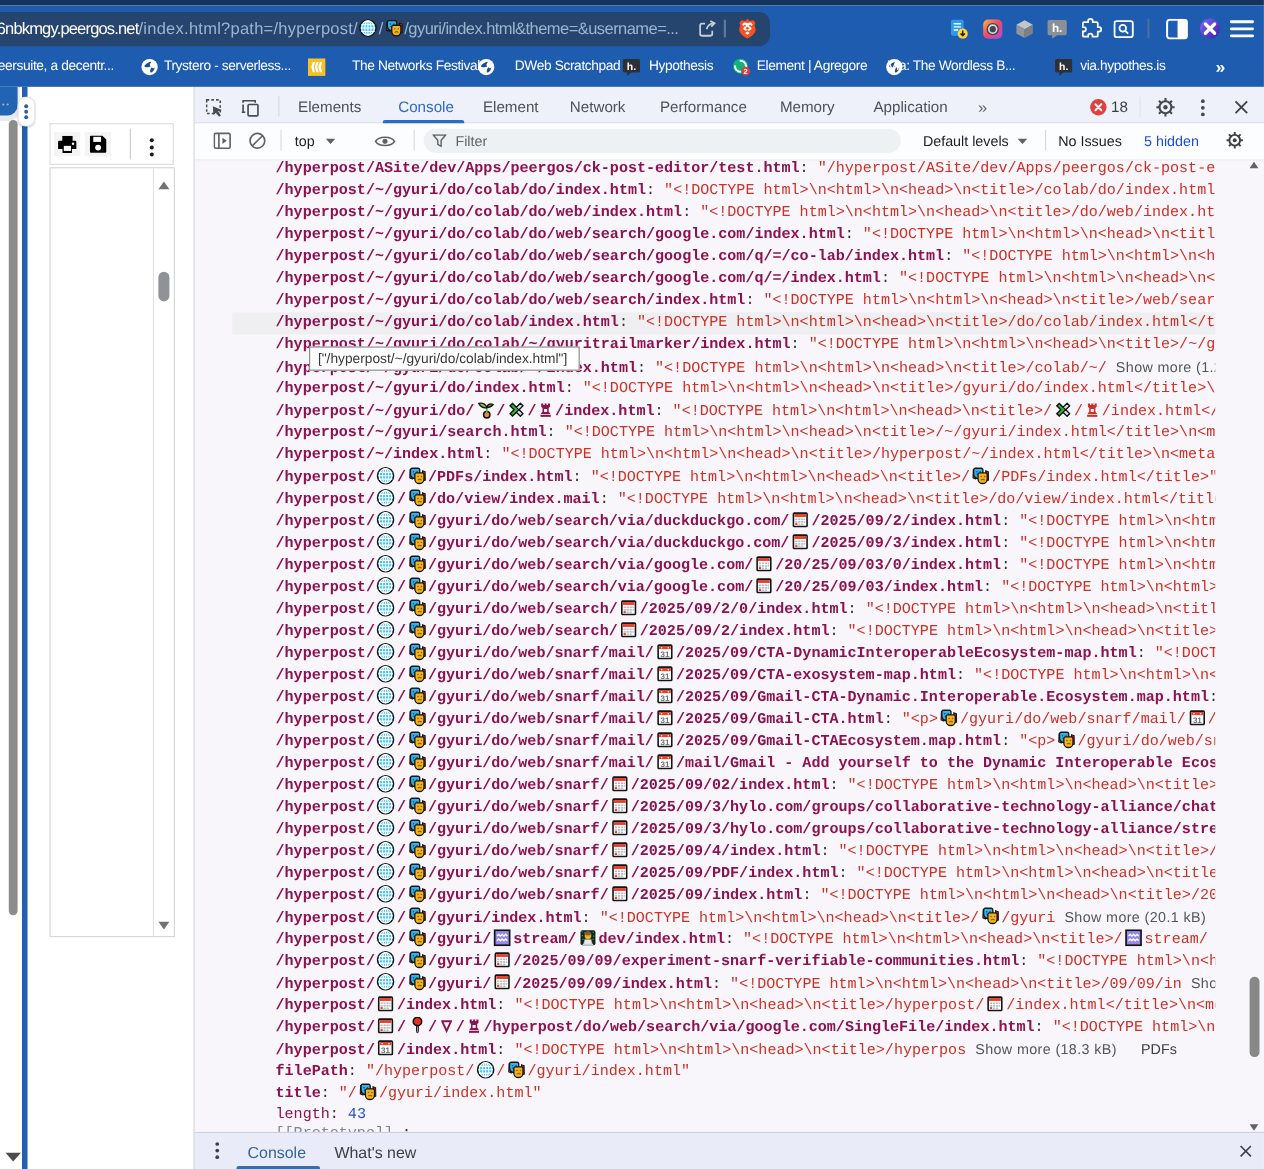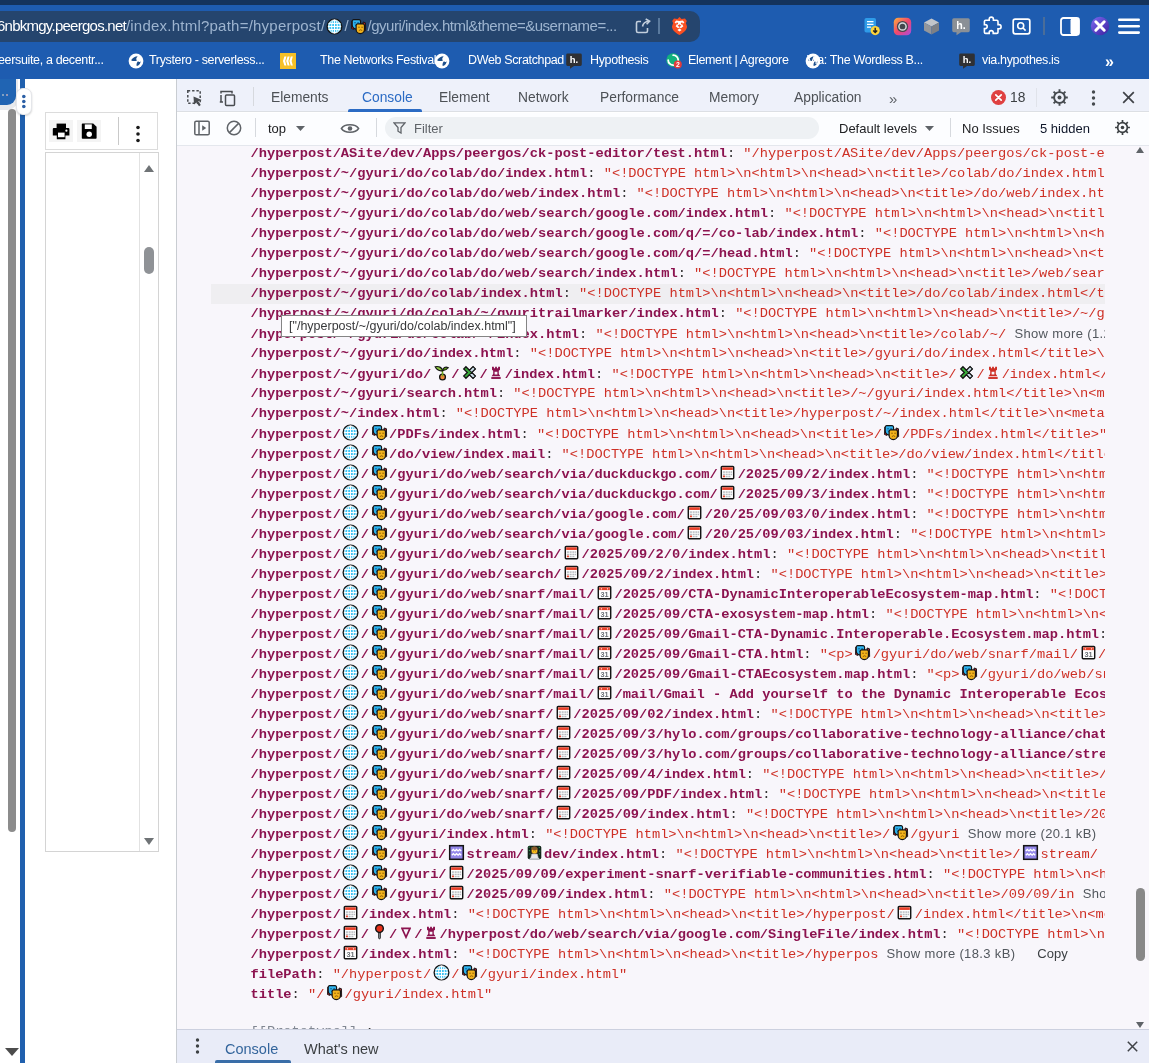--- a/index.html
+++ b/index.html
@@ -402,35 +402,35 @@
 <svg class="ab" style="left:393px;top:122px" width="13" height="12" viewBox="0 0 13 12">
 <path d="M0.8,0.8 H12.2 L8,5.6 V11 L5,9.2 V5.6 Z" fill="none" stroke="#5f6368" stroke-width="1.3"></path>
 </svg>
 <div class="ab t2" style="left:414px;color:#5f6368">Filter</div>
 <div class="ab t2" style="left:839px">Default levels</div>
 <svg class="ab" style="left:925px;top:126px" width="9" height="5" viewBox="0 0 9 5">
     <path d="M0,0 H9 L4.5,5 Z" fill="#5f6368"></path>
   </svg>
 <div class="ab" style="left:950px;top:118px;width:1px;height:19px;background:#d6d9de"></div>
 <div class="ab t2" style="left:962px">No Issues</div>
-<div class="ab t2" style="left:1040px;color:#0f172a">5 hidden</div>
+<div class="ab t2" style="left:1040px;color:#1d4ed8">5 hidden</div>
 <svg class="ab" style="left:1114px;top:119px" width="17" height="17" viewBox="0 0 19 19">
 <g stroke="#3c4043" stroke-width="1.9" fill="none">
 <circle cx="9.5" cy="9.5" r="5.4"></circle>
 <path d="M9.5,1.2 V4 M9.5,15 v2.8 M1.2,9.5 H4 M15,9.5 h2.8 M3.6,3.6 L5.6,5.6 M13.4,13.4 l2,2 M15.4,3.6 l-2,2 M5.6,13.4 l-2,2"></path>
 </g>
     <circle cx="9.5" cy="9.5" r="2" fill="#3c4043"></circle>
 </svg>
 <div class="ab" id="rows">
 <div class="r"><span class="k">/hyperpost/ASite/dev/Apps/peergos/ck-post-editor/test.html</span>: <span class="s">"/hyperpost/ASite/dev/Apps/peergos/ck-post-editor/test.html"</span></div>
 <div class="r"><span class="k">/hyperpost/~/gyuri/do/colab/do/index.html</span>: <span class="s">"&lt;!DOCTYPE html&gt;\n&lt;html&gt;\n&lt;head&gt;\n&lt;title&gt;/colab/do/index.html&lt;/title&gt;\n&lt;meta charset="utf-8"&gt;</span></div>
 <div class="r"><span class="k">/hyperpost/~/gyuri/do/colab/do/web/index.html</span>: <span class="s">"&lt;!DOCTYPE html&gt;\n&lt;html&gt;\n&lt;head&gt;\n&lt;title&gt;/do/web/index.html&lt;/title&gt;\n&lt;meta charset="utf-8"&gt;</span></div>
 <div class="r"><span class="k">/hyperpost/~/gyuri/do/colab/do/web/search/google.com/index.html</span>: <span class="s">"&lt;!DOCTYPE html&gt;\n&lt;html&gt;\n&lt;head&gt;\n&lt;title&gt;/web/search/google.com&lt;/title&gt;\n&lt;meta charset="utf-8"&gt;</span></div>
 <div class="r"><span class="k">/hyperpost/~/gyuri/do/colab/do/web/search/google.com/q/=/co-lab/index.html</span>: <span class="s">"&lt;!DOCTYPE html&gt;\n&lt;html&gt;\n&lt;head&gt;\n&lt;title&gt;/q/=/co-lab&lt;/title&gt;\n&lt;meta charset="utf-8"&gt;</span></div>
-<div class="r"><span class="k">/hyperpost/~/gyuri/do/colab/do/web/search/google.com/q/=/head.html</span>: <span class="s">"&lt;!DOCTYPE html&gt;\n&lt;html&gt;\n&lt;head&gt;\n&lt;title&gt;/q/=&lt;/title&gt;\n&lt;meta charset="utf-8"&gt;</span></div>
+<div class="r"><span class="k">/hyperpost/~/gyuri/do/colab/do/web/search/google.com/q/=/index.html</span>: <span class="s">"&lt;!DOCTYPE html&gt;\n&lt;html&gt;\n&lt;head&gt;\n&lt;title&gt;/q/=&lt;/title&gt;\n&lt;meta charset="utf-8"&gt;</span></div>
 <div class="r"><span class="k">/hyperpost/~/gyuri/do/colab/do/web/search/index.html</span>: <span class="s">"&lt;!DOCTYPE html&gt;\n&lt;html&gt;\n&lt;head&gt;\n&lt;title&gt;/web/search/index.html&lt;/title&gt;\n&lt;meta charset="utf-8"&gt;</span></div>
 <div class="r hl"><span class="k">/hyperpost/~/gyuri/do/colab/index.html</span>: <span class="s">"&lt;!DOCTYPE html&gt;\n&lt;html&gt;\n&lt;head&gt;\n&lt;title&gt;/do/colab/index.html&lt;/title&gt;\n&lt;meta charset</span></div>
 <div class="r"><span class="k">/hyperpost/~/gyuri/do/colab/~/gyuritrailmarker/index.html</span>: <span class="s">"&lt;!DOCTYPE html&gt;\n&lt;html&gt;\n&lt;head&gt;\n&lt;title&gt;/~/gyuritrailmarker&lt;/title&gt;\n&lt;meta charset="utf-8"&gt;</span></div>
 <div class="r"><span class="k">/hyperpost/~/gyuri/do/colab/~/index.html</span>: <span class="s">"&lt;!DOCTYPE html&gt;\n&lt;html&gt;\n&lt;head&gt;\n&lt;title&gt;/colab/~/</span> <span class="g">Show more (1.2 kB)</span></div>
 <div class="r"><span class="k">/hyperpost/~/gyuri/do/index.html</span>: <span class="s">"&lt;!DOCTYPE html&gt;\n&lt;html&gt;\n&lt;head&gt;\n&lt;title&gt;/gyuri/do/index.html&lt;/title&gt;\n&lt;meta charset="utf-8"&gt;</span></div>
 <div class="r"><span class="k">/hyperpost/~/gyuri/do/</span><svg class="e">
         <use href="#seed"></use>
       </svg><span class="k">/</span><svg class="e">
         <use href="#spark"></use>
       </svg><span class="k">/</span><span class="k"><svg class="t">
@@ -627,29 +627,30 @@
         <use href="#c"></use>
       </svg><span class="k">/</span><svg class="e">
         <use href="#pin"></use>
       </svg><span class="k">/</span><span class="k"><svg class="t">
           <use href="#nabla"></use>
         </svg></span><span class="k">/</span><span class="k"><svg class="t">
           <use href="#rook"></use>
         </svg></span><span class="k">/hyperpost/do/web/search/via/google.com/SingleFile/index.html</span>: <span class="s">"&lt;!DOCTYPE html&gt;\n&lt;html&gt;\n&lt;head&gt;\n&lt;title&gt;</span></div>
 <div class="r"><span class="k">/hyperpost/</span><svg class="e">
         <use href="#b"></use>
-      </svg><span class="k">/index.html</span>: <span class="s">"&lt;!DOCTYPE html&gt;\n&lt;html&gt;\n&lt;head&gt;\n&lt;title&gt;/hyperpos</span> <span class="g">Show more (18.3 kB)</span><span class="cp">Copy</span></div>
+      </svg><span class="k">/index.html</span>: <span class="s">"&lt;!DOCTYPE html&gt;\n&lt;html&gt;\n&lt;head&gt;\n&lt;title&gt;/hyperpos</span> <span class="g">Show more (18.3 kB)</span><span class="cp">PDFs</span></div>
 <div class="r"><span class="k">filePath</span>: <span class="s">"/hyperpost/</span><span class="s"><svg class="e">
           <use href="#g"></use>
         </svg></span><span class="s">/</span><span class="s"><svg class="e">
           <use href="#m"></use>
         </svg></span><span class="s">/gyuri/index.html"</span></div>
 <div class="r"><span class="k">title</span>: <span class="s">"/</span><span class="s"><svg class="e">
           <use href="#m"></use>
         </svg></span><span class="s">/gyuri/index.html"</span></div>
+<div class="r"><span class="kn">length</span>: <span class="n">43</span></div>
 </div>
 <div class="ab" style="left:211px;top:1022px;width:894px;height:7px;overflow:hidden;padding-left:39.5px;font:13.7px/20px 'Liberation Mono',monospace"><span class="pt">[[Prototype]]  <span style="color:#333">:</span></span></div>
 <div class="ab" id="tooltip">["/hyperpost/~/gyuri/do/colab/index.html"]</div>
 <div class="ab tri" style="left:1136px;top:147px;border-left:4.5px solid transparent;border-right:4.5px solid transparent;border-bottom:6px solid #5f6368"></div>
 <div class="ab thumb" style="left:1136px;top:888px;width:9px;height:73px;background:#888"></div>
 <div class="ab tri" style="left:1136px;top:1022px;border-left:4.5px solid transparent;border-right:4.5px solid transparent;border-top:6px solid #5f6368"></div>
 <div class="ab" id="drawer"></div>
 <svg class="ab" style="left:195px;top:1038px" width="5" height="16" viewBox="0 0 5 16">
     <g fill="#3c4043">
       <circle cx="2.5" cy="2" r="1.7"></circle>

